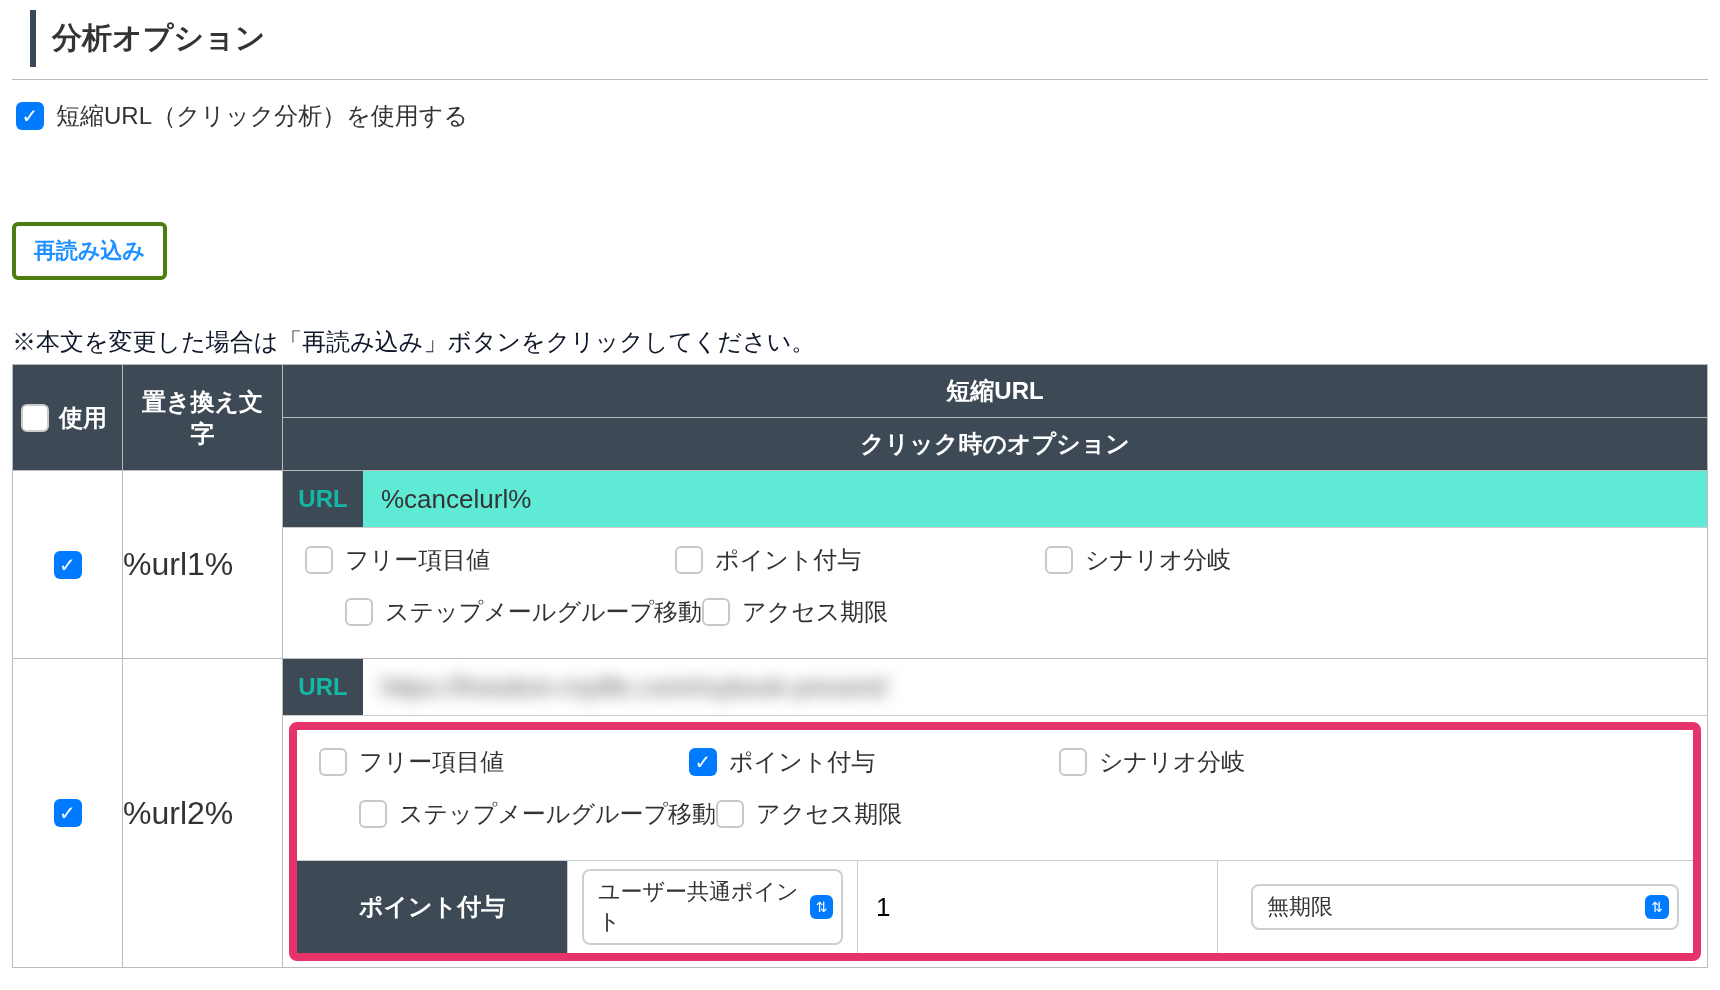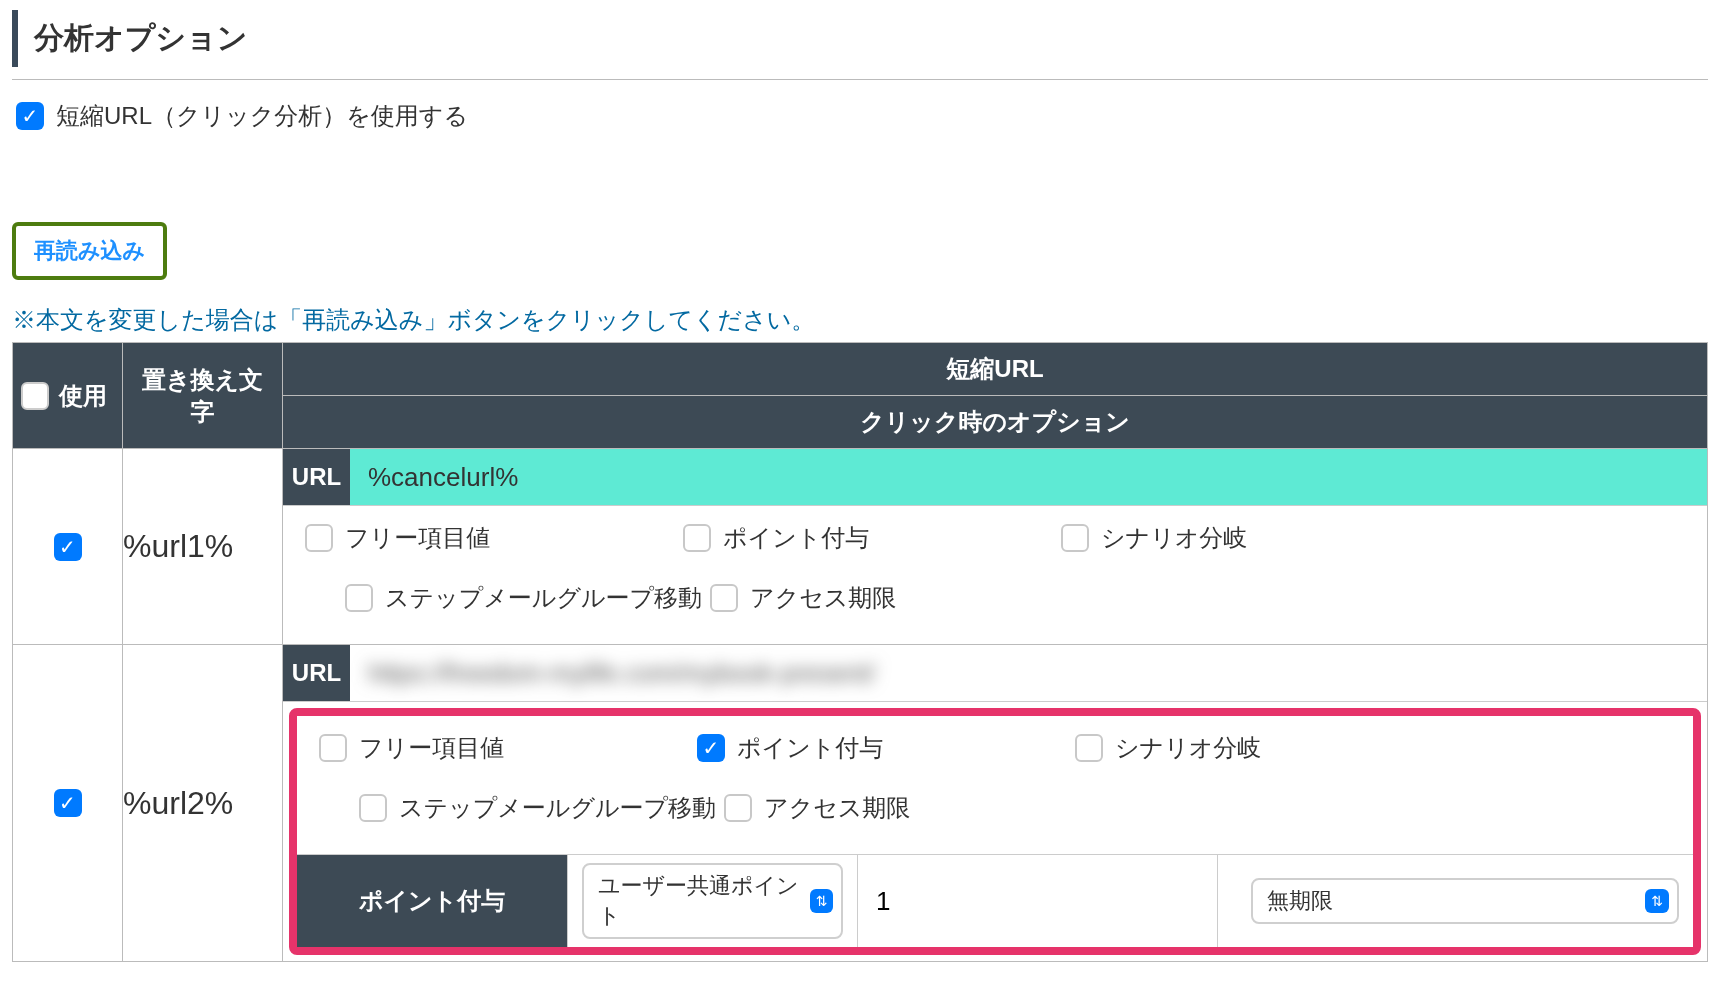--- a/index.html
+++ b/index.html
@@ -11,20 +11,21 @@
     padding: 10px 12px;
     width: 1720px;
   }
   .section-title {
     border-left: 6px solid #3a4a5a;
     padding: 8px 16px;
     font-size: 30px;
     font-weight: 600;
     color: #333;
     margin-bottom: 12px;
+    margin-left: 18px;
   }
   .divider {
     border: none;
     border-top: 1px solid #bbb;
     margin: 0 0 20px 0;
   }
   .topline {
     display: flex;
     align-items: center;
     gap: 12px;
@@ -60,23 +61,23 @@
     border: 4px solid #4d7c0f;
     color: #1e90ff;
     background: #fff;
     border-radius: 6px;
     padding: 10px 18px;
     font-size: 22px;
     font-weight: 600;
     cursor: pointer;
   }
   .note {
-    margin-top: 24px;
-    font-size: 24px;
-    color: #0369a1;
+    margin-top: 46px;
+    font-size: 24px;
+    color: #0f172a;
   }
   table.main {
     border-collapse: collapse;
     width: 100%;
     margin-top: 6px;
   }
   table.main th, table.main td {
     border: 1px solid #bbb;
   }
   table.main th {
@@ -94,27 +95,27 @@
   }
   .col-use { width: 110px; text-align: center; }
   .col-repl { width: 160px; padding: 0 12px; font-size: 32px; color: #333; }
   .url-row {
     display: flex;
     align-items: stretch;
     border-bottom: 1px solid #ccc;
   }
   .url-label {
     background: #3d4a55;
-    color: #ffffff;
+    color: #14b8a6;
     font-weight: 600;
     padding: 14px 18px;
     font-size: 24px;
     display: flex;
     align-items: center;
-    width: 67px;
+    width: 80px;
     justify-content: center;
   }
   .url-input {
     flex: 1;
     border: none;
     font-size: 26px;
     padding: 12px 18px;
     outline: none;
     color: #333;
     background: #5eead4;
@@ -129,21 +130,21 @@
     filter: blur(8px);
     color: #555;
     font-size: 26px;
     white-space: nowrap;
     user-select: none;
   }
   .options-row {
     display: flex;
     flex-wrap: wrap;
     padding: 16px 22px 10px 22px;
-    gap: 8px;
+    gap: 0;
   }
   .option-item {
     display: flex;
     align-items: center;
     gap: 12px;
     min-width: 370px;
     margin-bottom: 20px;
     font-size: 24px;
     color: #333;
   }

